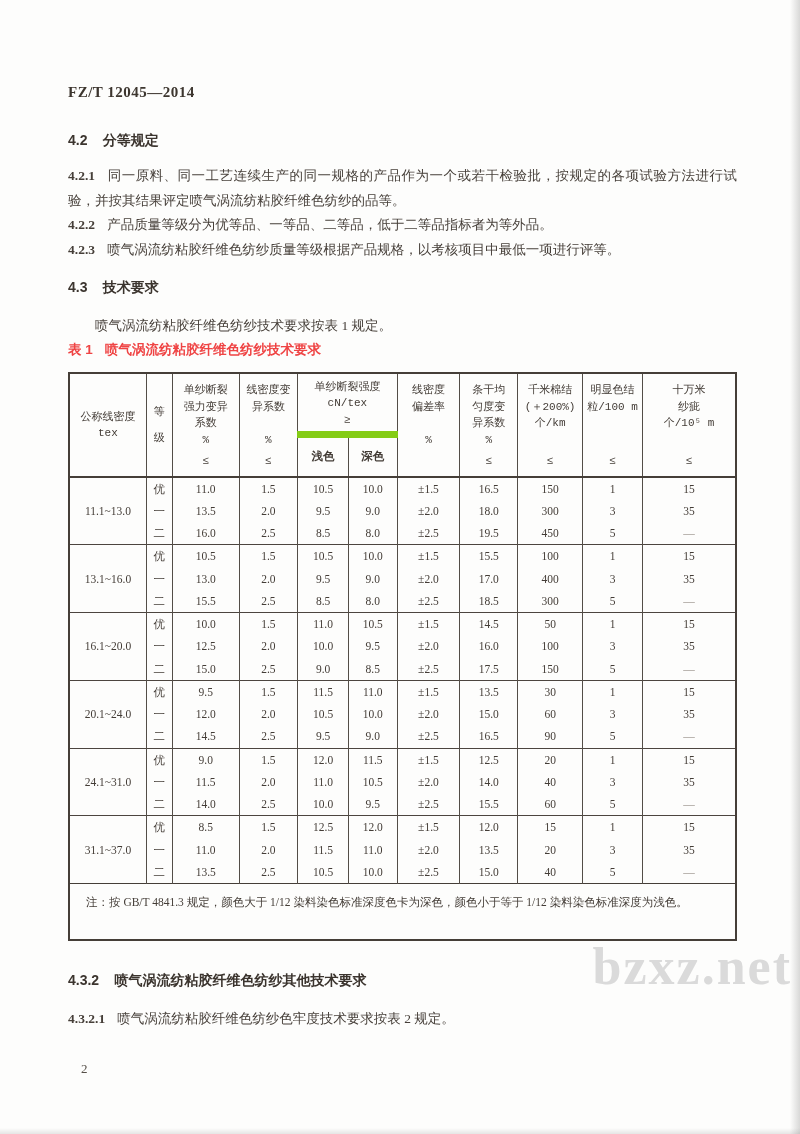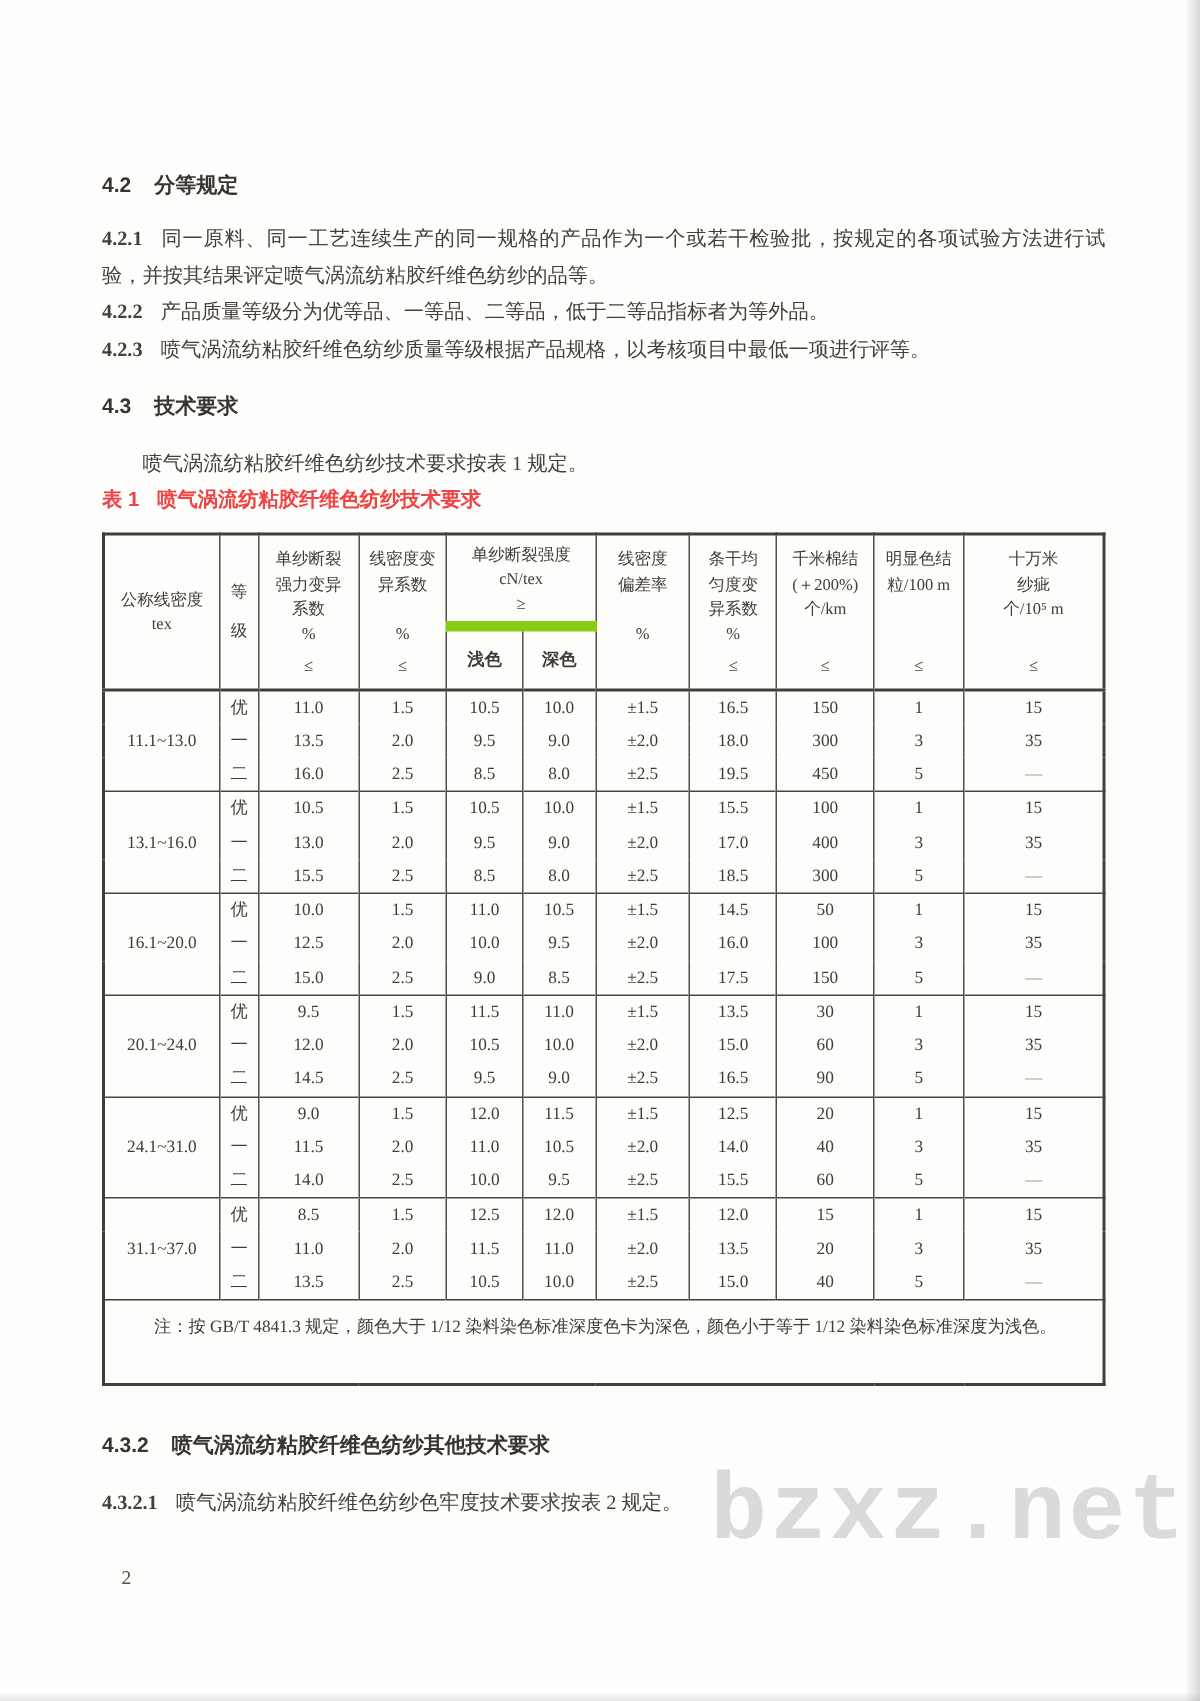--- a/index.html
+++ b/index.html
@@ -16,23 +16,23 @@
     position: absolute; top: 0; right: 0; width: 10px; height: 100%;
     background: linear-gradient(to right, rgba(120,120,120,0), rgba(120,120,120,0.28));
     z-index: 3; pointer-events: none;
   }
   .edge-bottom {
     position: absolute; left: 0; bottom: 0; width: 100%; height: 6px;
     background: linear-gradient(to bottom, rgba(120,120,120,0), rgba(120,120,120,0.18));
     z-index: 3; pointer-events: none;
   }
   .watermark {
-    position: absolute; top: 976px; right: 8px;
-    font-family: Liberation Mono, monospace;
-    font-weight: 700; font-size: 63px; line-height: 1.05;
+    position: absolute; top: 940px; right: 8px;
+    font-family: Liberation Serif, serif;
+    font-weight: 700; font-size: 52px; line-height: 1.05;
     color: #dadada; letter-spacing: 2px; z-index: 0;
     user-select: none;
   }
   .content { position: relative; z-index: 1; padding: 84px 63px 0 68px; }
 
   .doc-number {
     font-size: 15px; font-weight: 700; letter-spacing: 0.5px;
     color: #3d362f;
   }
   h2.sec {
@@ -66,57 +66,58 @@
     font-size: 11.5px;
     color: #433c36;
   }
   table.std th, table.std td {
     border-left: 1px solid #534d47;
     border-right: 1px solid #534d47;
     text-align: center;
     vertical-align: middle;
     font-weight: 400;
   }
-  thead th { border-bottom: 2px solid #453e38; font-size: 11px; }
+  thead th { border-bottom: 2px solid #453e38; font-size: 11px; font-family: Liberation Mono, monospace; }
   .thcol {
     display: flex; flex-direction: column; justify-content: space-between;
     align-items: center; min-height: 97px; padding: 6px 1px 5px;
   }
   .thcol.center { justify-content: center; gap: 6px; }
   .prelines { white-space: pre-line; line-height: 16.5px; }
   .lim { line-height: 14px; }
   .pct-gap { margin-bottom: 20px; }
   th.strength-top { border-bottom: 7px solid #84cc16; padding: 5px 2px 3px; }
   tr.sub th { border-top: none; height: 42px; font-weight: 700; font-size: 11.5px; }
 
   tbody td { border-top: none; border-bottom: none; height: 22.6px; line-height: 22px; }
   tbody tr.group-start td { border-top: 1.4px solid #4c453f; }
   td.range { font-size: 11.5px; }
   td.grade { font-size: 11.5px; }
   td.dash { color: #9b938c; }
 
   tr.note-row td {
     border-top: 1.6px solid #453e38;
-    text-align: center; vertical-align: top;
+    text-align: left; vertical-align: top;
     padding: 8px 14px 9px calc(16px + 2.4em);
     text-indent: -2.4em;
     font-size: 11.5px; line-height: 21px;
     height: 56px;
   }
   .page-num { margin-top: 30px; font-size: 13px; padding-left: 13px; color: #554e47; }
 </style>
 </head>
 <body>
 
 <div class="edge-right"></div>
 <div class="edge-bottom"></div>
 <div class="watermark">bzxz.net</div>
 
 <div class="content">
 
+  <div class="doc-number">FZ/T 12045—2014</div>
 
   <h2 class="sec h42"><span class="sec-num">4.2</span><span>分等规定</span></h2>
 
   <p class="para p-first"><span class="p-num">4.2.1</span><span>同一原料、同一工艺连续生产的同一规格的产品作为一个或若干检验批，按规定的各项试验方法进行试验，并按其结果评定喷气涡流纺粘胶纤维色纺纱的品等。</span></p>
   <p class="para"><span class="p-num">4.2.2</span><span>产品质量等级分为优等品、一等品、二等品，低于二等品指标者为等外品。</span></p>
   <p class="para"><span class="p-num">4.2.3</span><span>喷气涡流纺粘胶纤维色纺纱质量等级根据产品规格，以考核项目中最低一项进行评等。</span></p>
 
   <h2 class="sec h43"><span class="sec-num">4.3</span><span>技术要求</span></h2>
 
 

